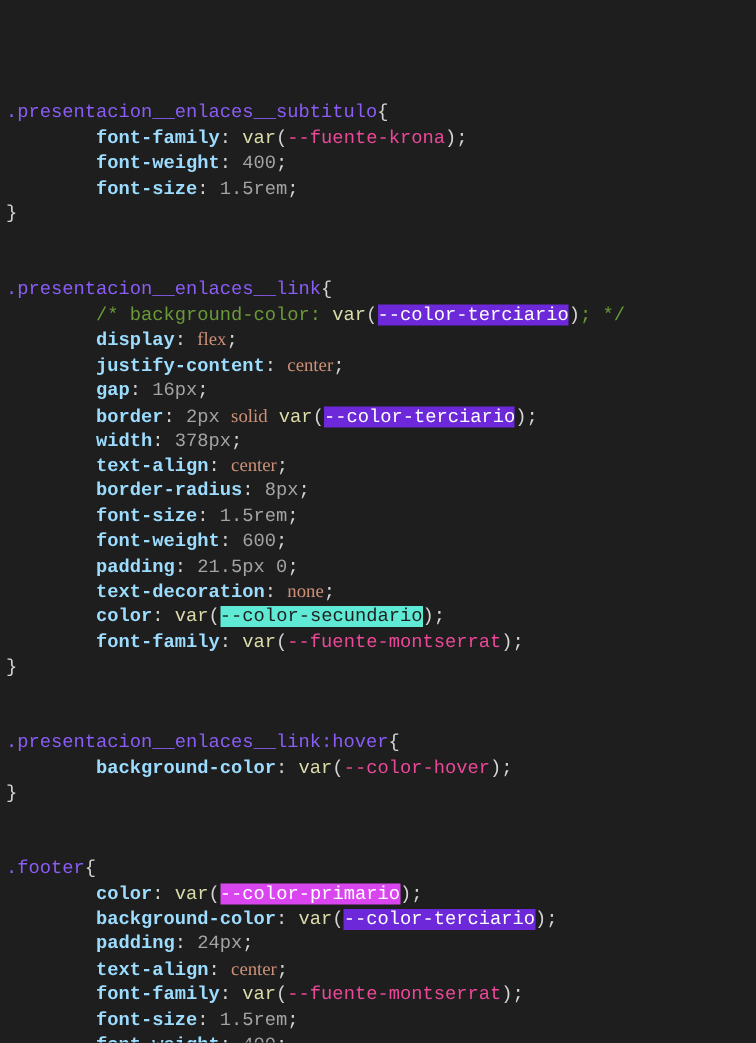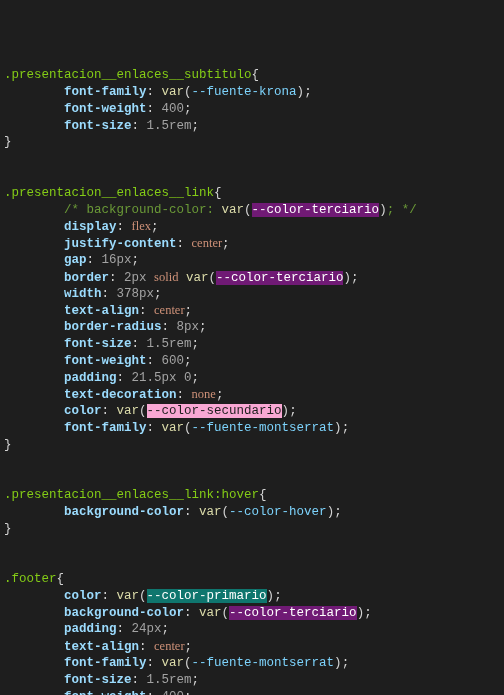--- a/index.html
+++ b/index.html
@@ -12,39 +12,39 @@
     color: #d4d4d4;
     white-space: pre;
     overflow: hidden;
     width: 504px;
     height: 695px;
   }
   .line {
     padding: 0 0 0 4px;
     height: 16.8px;
   }
-  .selector { color: #84cc16; }
+  .selector { color: #8b5cf6; }
   .brace { color: #d4d4d4; }
   .prop { color: #9cdcfe; font-weight: bold; }
   .punct { color: #d4d4d4; }
   .func { color: #dcdcaa; }
-  .varname { color: #7dd3fc; }
+  .varname { color: #ec4899; }
   .num { color: #a3a3a3; }
   .kw { color: #ce9178; font-family: Liberation Serif, serif; }
   .comment { color: #6a9937; }
   .sel-var-cyan {
-    background: #701a75;
+    background: #6d28d9;
     color: #ffffff;
   }
   .sel-var-white {
-    background: #f9a8d4;
+    background: #5eead4;
     color: #1e1e1e;
   }
   .sel-var-black {
-    background: #0f766e;
+    background: #d946ef;
     color: #ffffff;
     text-align: center;
   }
   .semi { color: #d4d4d4; }
 </style>
 </head>
 <body>
 
 
 

